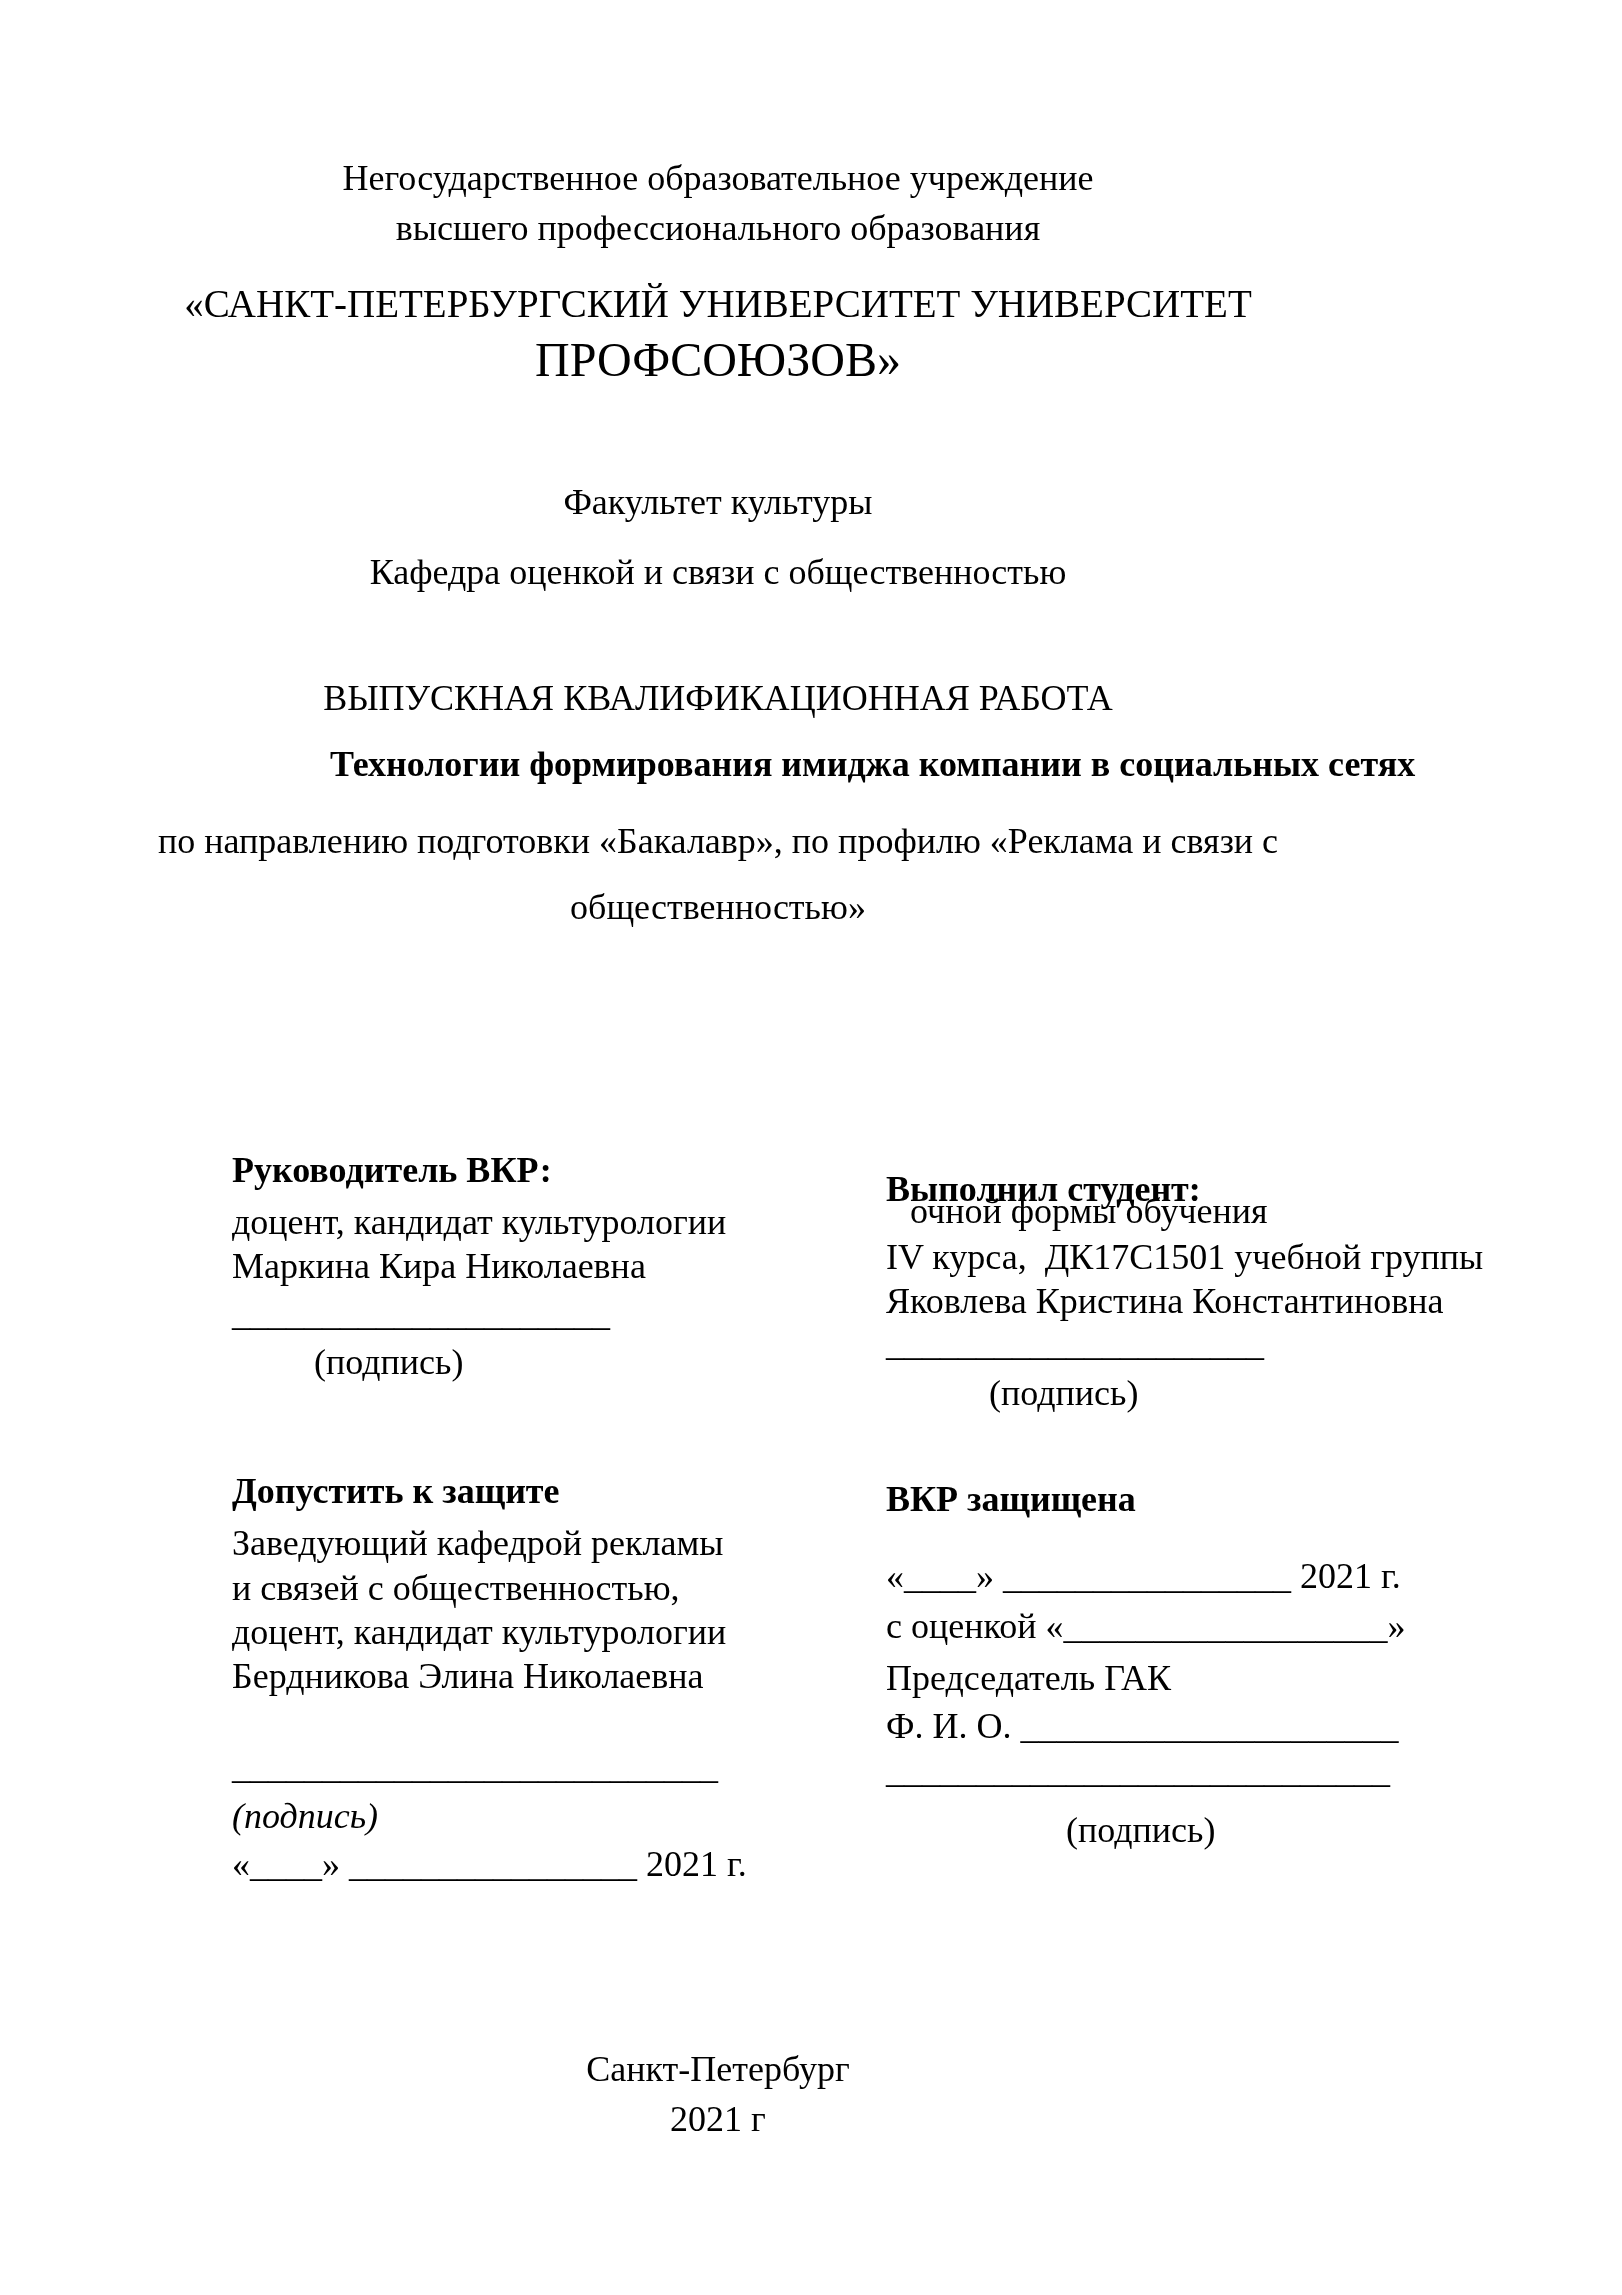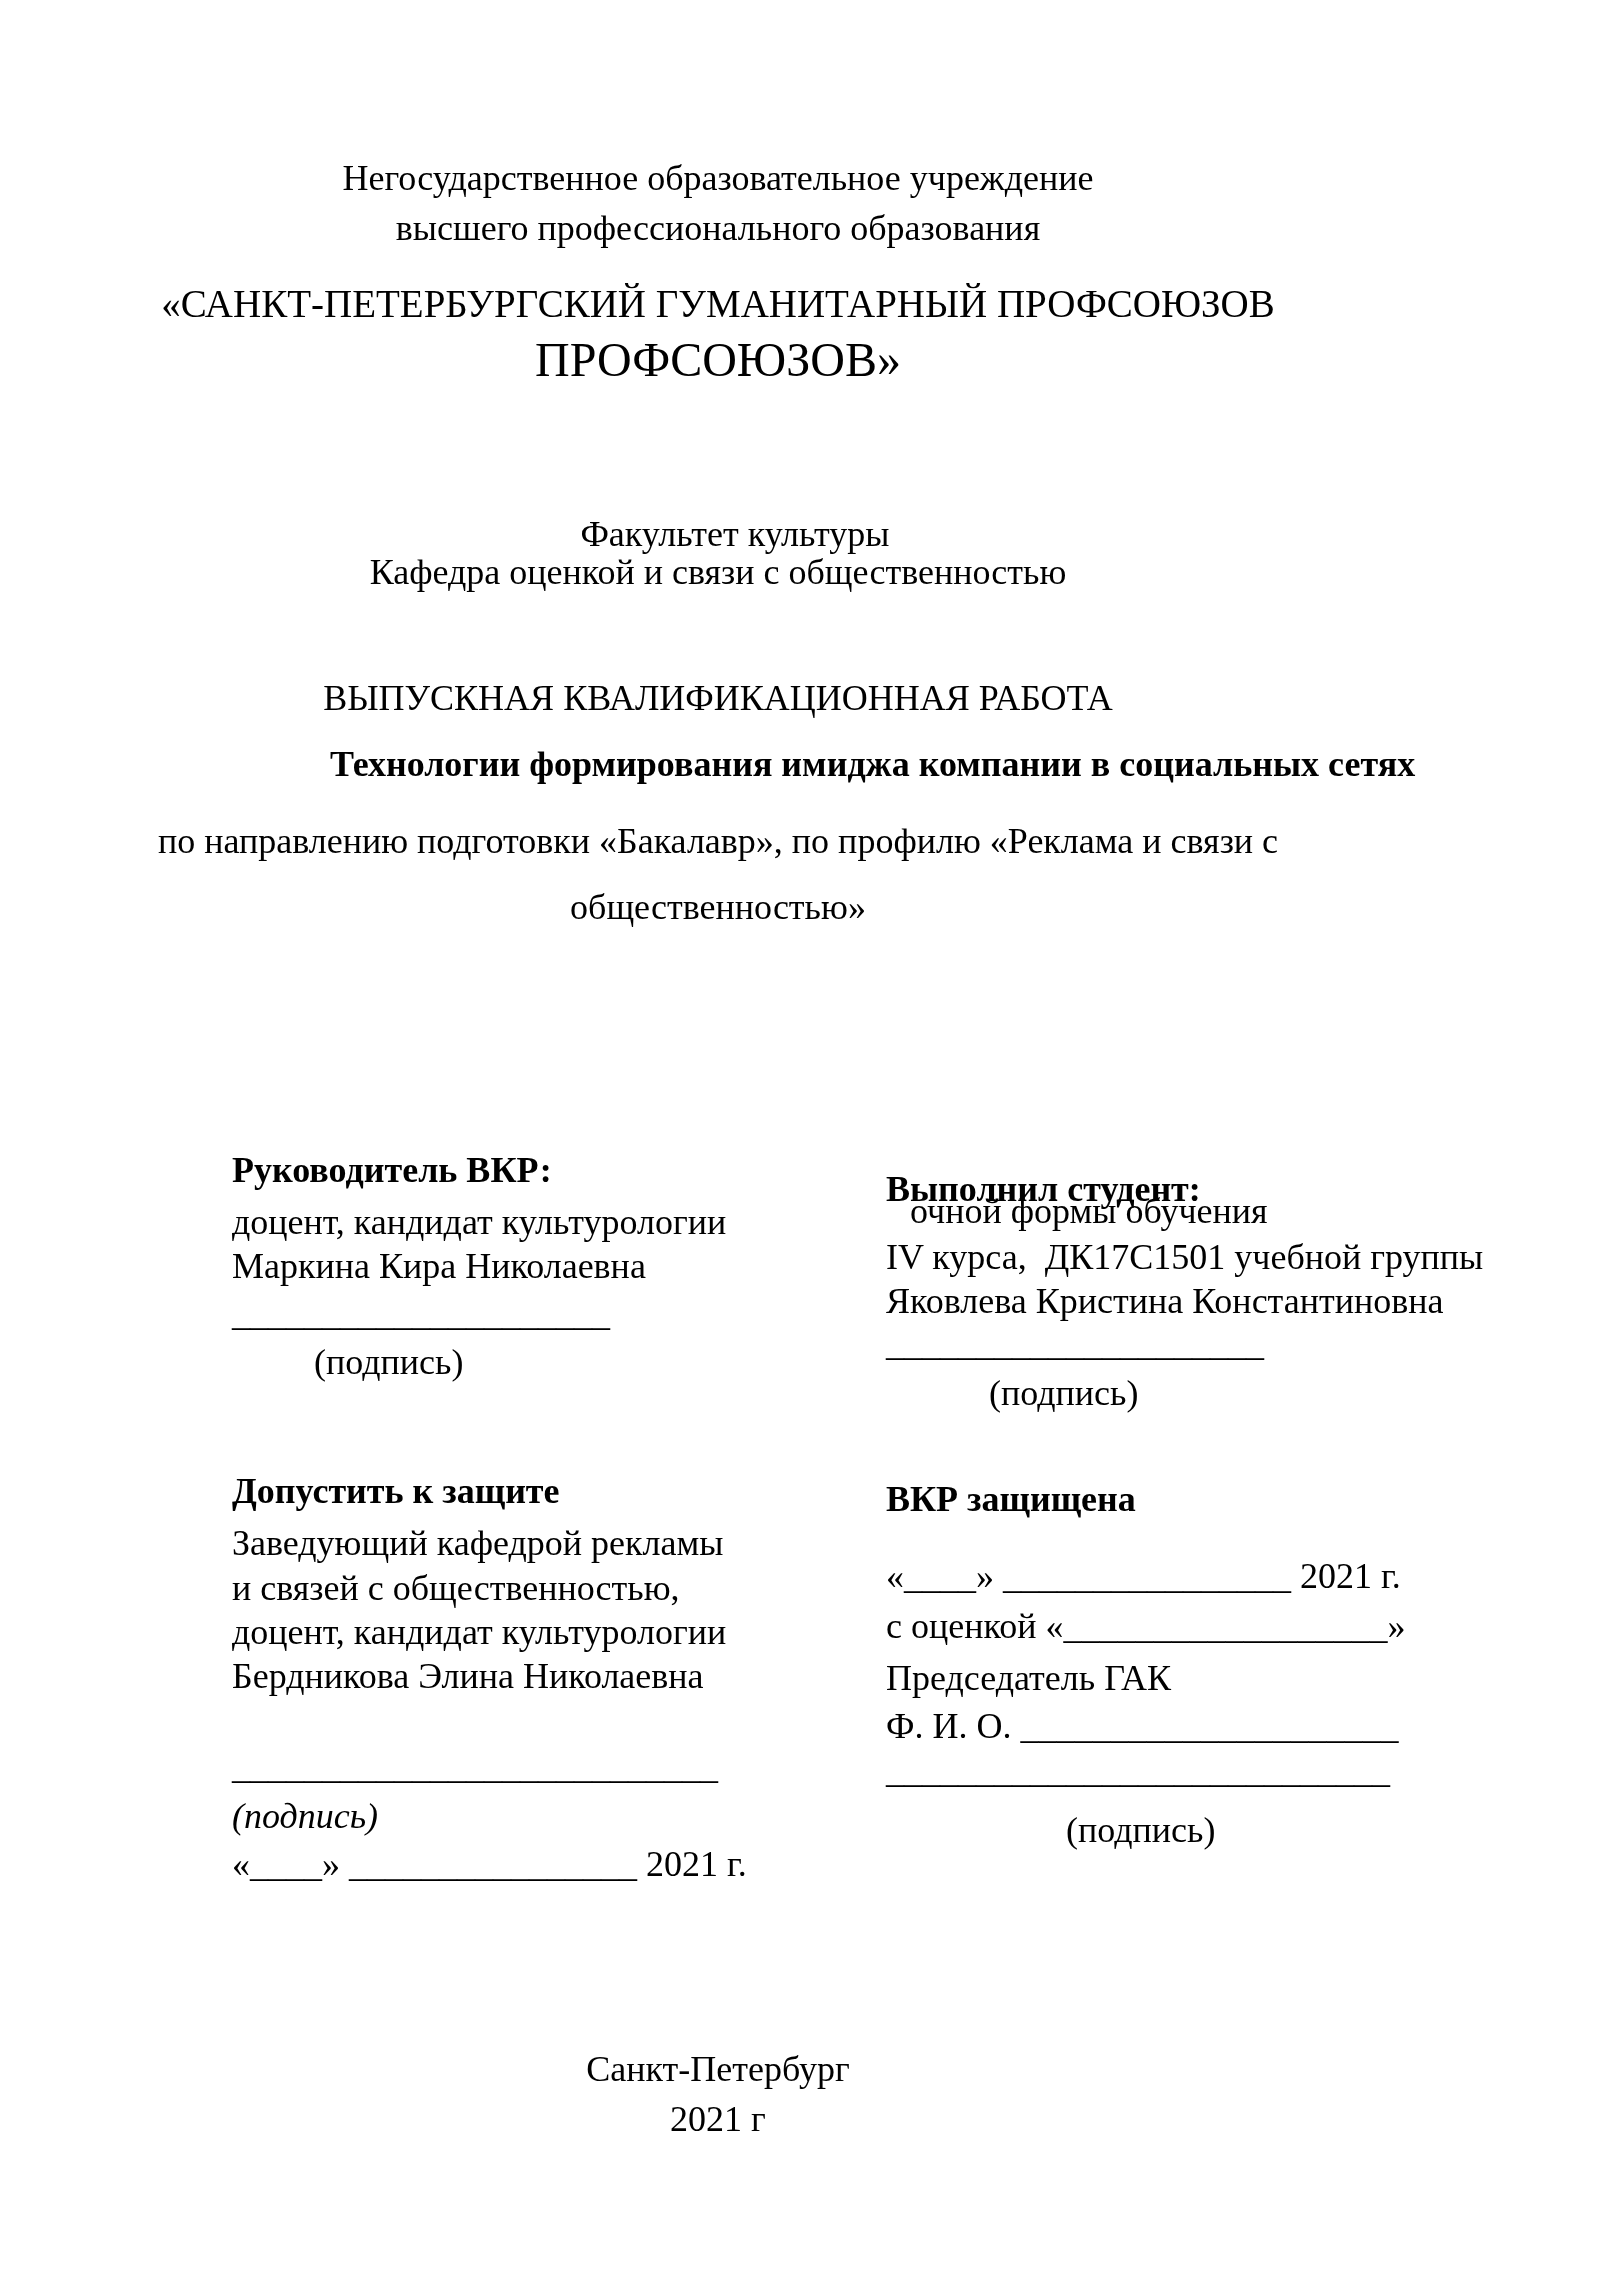--- a/index.html
+++ b/index.html
@@ -12,24 +12,24 @@
   .line { position: absolute; white-space: pre; line-height: 1; }
   .center { left: 0; width: 1436px; text-align: center; }
   .bold { font-weight: bold; }
   .italic { font-style: italic; }
 </style>
 </head>
 <body>
 
 <div class="line center" style="top:160px;">Негосударственное образовательное учреждение</div>
 <div class="line center" style="top:210px;">высшего профессионального образования</div>
-<div class="line center" style="top:284px; font-size:39px;">«САНКТ-ПЕТЕРБУРГСКИЙ ГУМАНИТАРНЫЙ ПРОФСОЮЗОВ</div>
+<div class="line center" style="top:284px; font-size:39px;">«САНКТ-ПЕТЕРБУРГСКИЙ УНИВЕРСИТЕТ УНИВЕРСИТЕТ</div>
 <div class="line center" style="top:336px; font-size:48px;">ПРОФСОЮЗОВ»</div>
 
-<div class="line center" style="top:516px;padding-left:17px;">Факультет культуры</div>
+<div class="line center" style="top:484px;">Факультет культуры</div>
 <div class="line center" style="top:554px;">Кафедра оценкой и связи с общественностью</div>
 
 <div class="line center" style="top:680px;">ВЫПУСКНАЯ КВАЛИФИКАЦИОННАЯ РАБОТА</div>
 <div class="line bold" style="top:746px; left:330px;">Технологии формирования имиджа компании в социальных сетях</div>
 <div class="line center" style="top:823px;">по направлению подготовки «Бакалавр», по профилю «Реклама и связи с</div>
 <div class="line center" style="top:889px;">общественностью»</div>
 
 <div class="line bold" style="top:1152px; left:232px;">Руководитель ВКР:</div>
 <div class="line" style="top:1204px; left:232px;">доцент, кандидат культурологии</div>
 <div class="line" style="top:1248px; left:232px;">Маркина Кира Николаевна</div>

